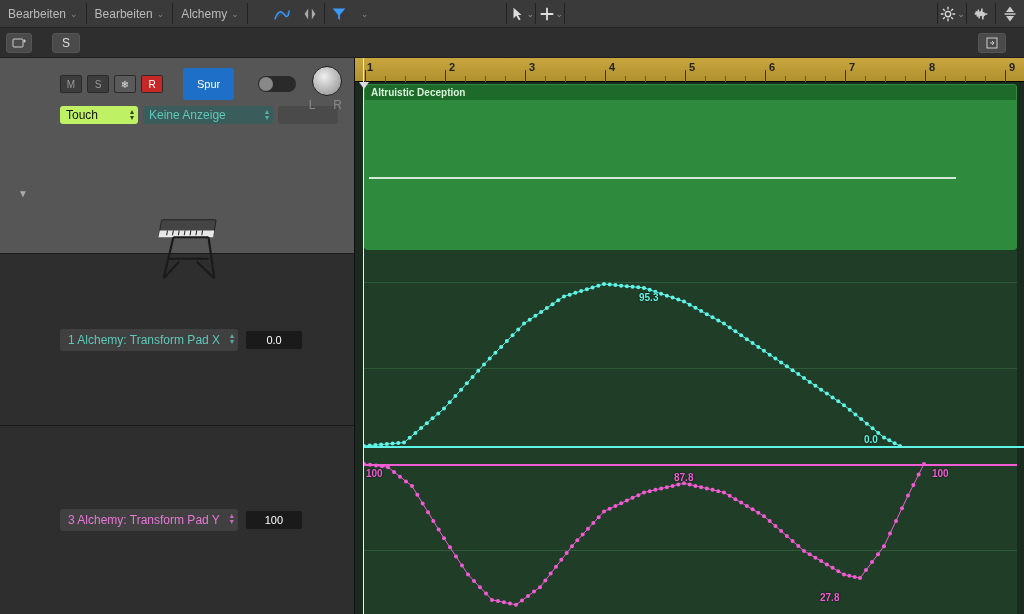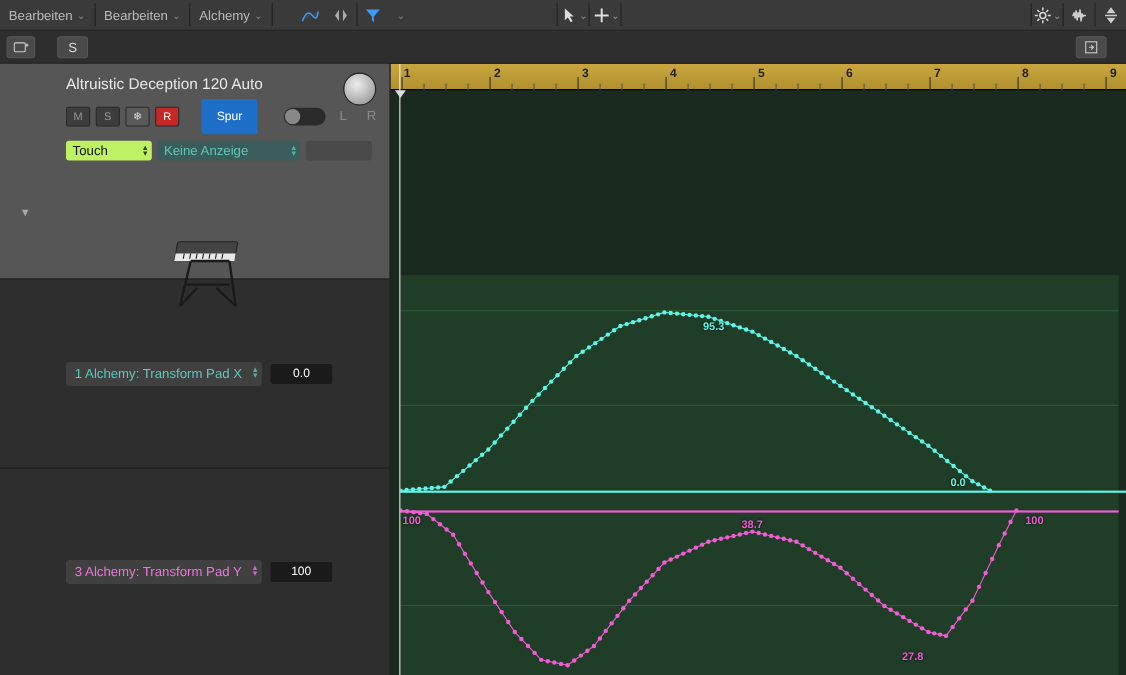--- a/index.html
+++ b/index.html
@@ -150,21 +150,20 @@
         <path d="M5 7 L9 7 M7 5 L9 7 L7 9" stroke="#ccc" fill="none"></path>
       </svg>
     </div>
   <div style="width:6px;"></div>
 </div>
 
 <div class="main">
 
   <div class="sidebar">
     <div class="track-header">
-      <div class="track-title">Altruistic Deception 120 Auto</div>
       <div class="control-row">
         <span class="ms-btn">M</span>
         <span class="ms-btn">S</span>
         <span class="ms-btn snow-btn">❄</span>
         <span class="ms-btn r-btn">R</span>
         <span style="width:10px"></span>
         <span class="spur-btn">Spur</span>
         <span style="width:14px"></span>
         <span class="slider-pill"></span>
       </div>
@@ -255,20 +254,24 @@
         <div class="ruler-sub" style="left: 550px;"></div>
         <div class="ruler-tick" style="left: 570px;"></div>
         <div class="ruler-sub" style="left: 590px;"></div>
         <div class="ruler-sub" style="left: 610px;"></div>
         <div class="ruler-sub" style="left: 630px;"></div>
         <div class="ruler-tick" style="left: 650px;"></div>
       </div>
     <div class="playhead"></div>
     <div class="playhead-tri"></div>
 
+    <div class="region">
+      <div class="region-header">Altruistic Deception</div>
+      <div class="region-line"></div>
+    </div>
 
     <div class="auto-area">
       <div class="hline" style="top:32px"></div>
       <div class="hline" style="top:118px"></div>
       <div class="hline" style="top:196px; background:#5ff5e8; height:1.5px; right:-7px"></div>
       <div class="hline" style="top:214px; background:#f25cd5; height:1.5px;"></div>
       <div class="hline" style="top:300px"></div>
       <svg class="curve" width="660" height="380">
           <path d="M0 196 L5.714285714285712 195.5142857142857 L11.428571428571423 195.02857142857144 L17.142857142857135 194.54285714285714 L22.857142857142847 194.05714285714285 L28.571428571428577 193.57142857142858 L34.28571428571429 193.0857142857143 L40 192.6 L45.71428571428571 187.74285714285713 L51.42857142857142 182.8857142857143 L57.14285714285714 178.02857142857144 L62.85714285714285 173.17142857142858 L68.57142857142858 168.31428571428572 L74.28571428571429 163.45714285714286 L80 158.6 L85.71428571428572 152.28571428571428 L91.42857142857142 145.9714285714286 L97.14285714285715 139.65714285714284 L102.85714285714285 133.34285714285716 L108.57142857142858 127.02857142857144 L114.28571428571428 120.71428571428572 L120 114.4 L125.71428571428572 108.57142857142856 L131.42857142857142 102.74285714285716 L137.14285714285717 96.91428571428571 L142.85714285714283 91.08571428571429 L148.57142857142858 85.25714285714287 L154.28571428571428 79.42857142857143 L160 73.60000000000001 L165.71428571428572 69.71428571428571 L171.42857142857142 65.82857142857142 L177.14285714285717 61.94285714285715 L182.85714285714283 58.05714285714288 L188.57142857142858 54.17142857142858 L194.28571428571428 50.285714285714306 L200 46.400000000000006 L205.71428571428572 44.62714285714284 L211.42857142857142 42.85428571428571 L217.14285714285717 41.081428571428546 L222.85714285714283 39.30857142857144 L228.57142857142858 37.535714285714306 L234.28571428571428 35.76285714285714 L240 33.99000000000001 L245.7142857142857 34.54857142857142 L251.42857142857144 35.10714285714286 L257.14285714285717 35.66571428571427 L262.85714285714283 36.22428571428571 L268.57142857142856 36.782857142857125 L274.28571428571433 37.341428571428565 L280 37.900000000000006 L285.71428571428567 39.84285714285713 L291.42857142857144 41.785714285714306 L297.14285714285717 43.72857142857143 L302.85714285714283 45.67142857142855 L308.57142857142856 47.6142857142857 L314.28571428571433 49.55714285714285 L320 51.5 L325.71428571428567 54.65714285714287 L331.42857142857144 57.81428571428569 L337.14285714285717 60.97142857142859 L342.85714285714283 64.12857142857143 L348.57142857142856 67.28571428571428 L354.28571428571433 70.44285714285712 L360 73.60000000000001 L365.71428571428567 77.4857142857143 L371.42857142857144 81.37142857142858 L377.14285714285717 85.25714285714287 L382.85714285714283 89.14285714285714 L388.57142857142856 93.02857142857144 L394.28571428571433 96.91428571428571 L400 100.8 L405.71428571428567 104.68571428571428 L411.42857142857144 108.57142857142856 L417.14285714285717 112.45714285714286 L422.85714285714283 116.34285714285713 L428.57142857142856 120.22857142857144 L434.28571428571433 124.11428571428571 L440 128 L445.71428571428567 131.8857142857143 L451.42857142857144 135.77142857142857 L457.14285714285717 139.65714285714284 L462.85714285714283 143.54285714285714 L468.57142857142856 147.42857142857144 L474.28571428571433 151.31428571428572 L480 155.2 L485.71428571428567 159.81428571428572 L491.42857142857144 164.42857142857142 L497.14285714285717 169.04285714285714 L502.85714285714283 173.65714285714284 L508.57142857142856 178.27142857142857 L514.2857142857143 182.88571428571427 L520 187.5 L525.3333333333333 190.33333333333334 L530.6666666666667 193.16666666666666 L536 196 " fill="none" stroke="#5ff5e8" stroke-width="1"></path>
           <circle cx="0" cy="196" r="2" fill="#5ff5e8"></circle>
@@ -464,18 +467,18 @@
           <circle cx="538" cy="258.24" r="2" fill="#f25cd5"></circle>
           <circle cx="544" cy="245.6" r="2" fill="#f25cd5"></circle>
           <circle cx="549.3333333333333" cy="235.06666666666666" r="2" fill="#f25cd5"></circle>
           <circle cx="554.6666666666667" cy="224.53333333333336" r="2" fill="#f25cd5"></circle>
           <circle cx="560" cy="214" r="2" fill="#f25cd5"></circle>
         </svg>
       <span class="pt-label cyan" style="left:275px; top:42px">95.3</span>
       <span class="pt-label cyan" style="left:500px; top:184px">0.0</span>
       <span class="pt-label magenta" style="left:2px;   top:218px">100</span>
       <span class="pt-label magenta" style="left:568px; top:218px">100</span>
-      <span class="pt-label magenta" style="left:310px; top:222px">38.7</span>
+      <span class="pt-label magenta" style="left:310px; top:222px">87.8</span>
 
       <span class="pt-label magenta" style="left:456px; top:342px">27.8</span>
     </div>
   </div>
 </div>
 
 </body></html>

